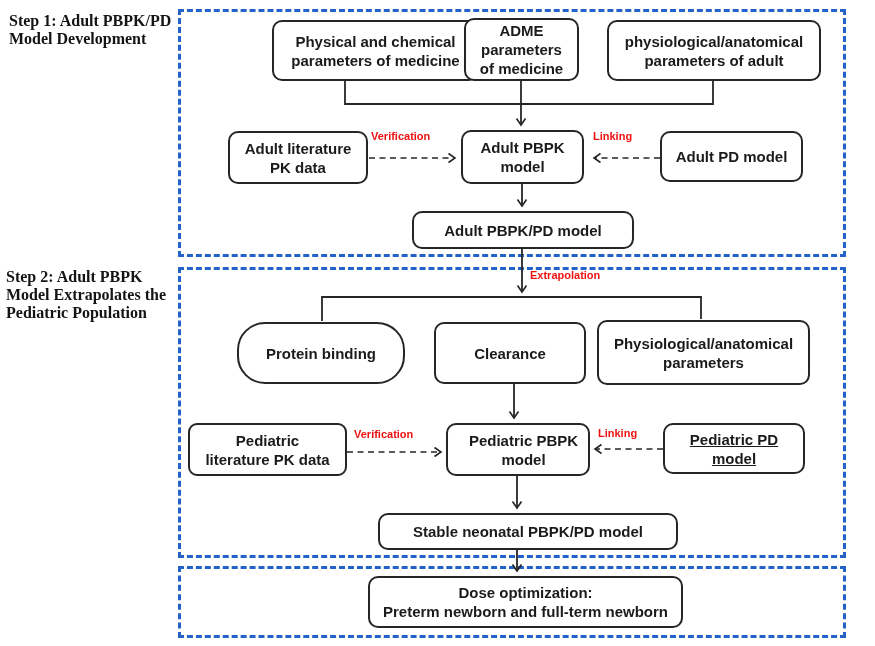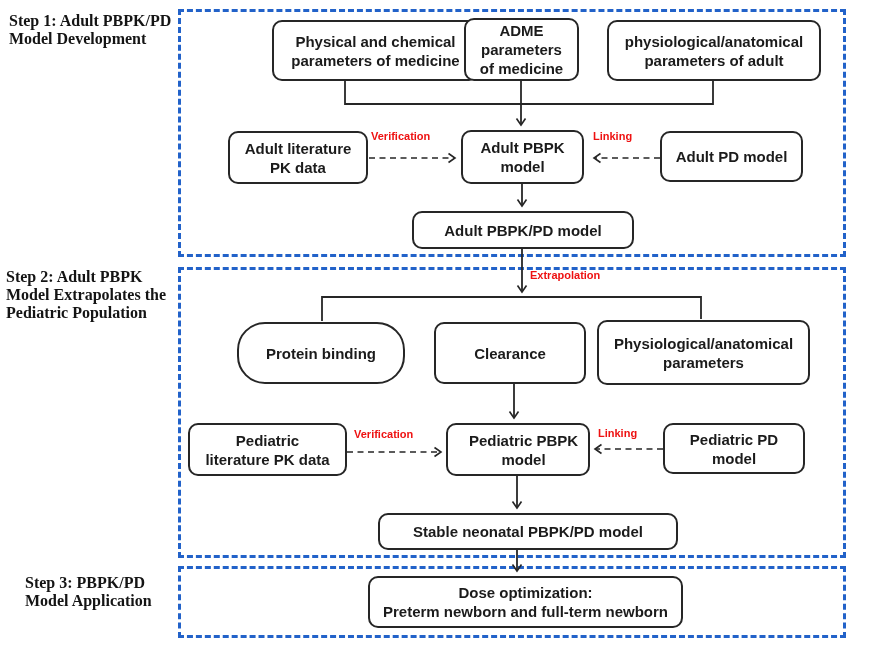--- a/index.html
+++ b/index.html
@@ -69,46 +69,44 @@
 
   <div class="region" style="left:178px; top:9px;   width:668px; height:248px;"></div>
   <div class="region" style="left:178px; top:267px; width:668px; height:291px;"></div>
   <div class="region" style="left:178px; top:566px; width:668px; height:72px;"></div>
 
   <div class="step-label" style="left:9px;  top:12px;  width:172px;">Step 1: Adult PBPK/PD
 Model Development</div>
   <div class="step-label" style="left:6px;  top:268px; width:178px;">Step 2: Adult PBPK
 Model Extrapolates the
 Pediatric Population</div>
-  <div class="step-label" style="left:25px; top:574px; width:160px;">Step 3: PBPK/PD
-Model Application</div>
 
   <div class="node" style="left:241px; top:20px;  width:207px; height:61px;margin-left:31px;">Physical and chemical
 parameters of medicine</div>
   <div class="node" style="left:464px; top:18px;  width:115px; height:63px;">ADME
 parameters
 of medicine</div>
   <div class="node" style="left:607px; top:20px;  width:214px; height:61px;">physiological/anatomical
 parameters of adult</div>
   <div class="node" style="left:228px; top:131px; width:140px; height:53px;text-align:center;">Adult literature
 PK data</div>
   <div class="node thick" style="left:461px; top:130px; width:123px; height:54px;">Adult PBPK
 model</div>
   <div class="node" style="left:660px; top:131px; width:143px; height:51px;text-align:center;">Adult PD model</div>
   <div class="node thick" style="left:412px; top:211px; width:222px; height:38px;">Adult PBPK/PD model</div>
 
   <div class="node" style="left:237px; top:322px; width:168px; height:62px;border-radius:28px;">Protein binding</div>
   <div class="node" style="left:434px; top:322px; width:152px; height:62px;">Clearance</div>
   <div class="node" style="left:597px; top:320px; width:213px; height:65px;">Physiological/anatomical
 parameters</div>
-  <div class="node" style="left:188px; top:423px; width:159px; height:53px;">Pediatric
+  <div class="node" style="left:188px; top:423px; width:159px; height:53px;border-radius:9px;">Pediatric
 literature PK data</div>
   <div class="node thick" style="left:446px; top:423px; width:144px; height:53px;padding-left:15px;">Pediatric PBPK
 model</div>
-  <div class="node" style="left:663px; top:423px; width:142px; height:51px;">Pediatric PD
+  <div class="node" style="left:663px; top:423px; width:142px; height:51px;text-decoration:underline;">Pediatric PD
 model</div>
   <div class="node thick" style="left:378px; top:513px; width:300px; height:37px;">Stable neonatal PBPK/PD model</div>
 
   <div class="node thick" style="left:368px; top:576px; width:315px; height:52px;">Dose optimization:
 Preterm newborn and full-term newborn</div>
 
   <div class="ann" style="left:371px; top:130px;">Verification</div>
   <div class="ann" style="left:593px; top:130px;">Linking</div>
   <div class="ann" style="left:530px; top:269px;">Extrapolation</div>
   <div class="ann" style="left:354px; top:428px;">Verification</div>

